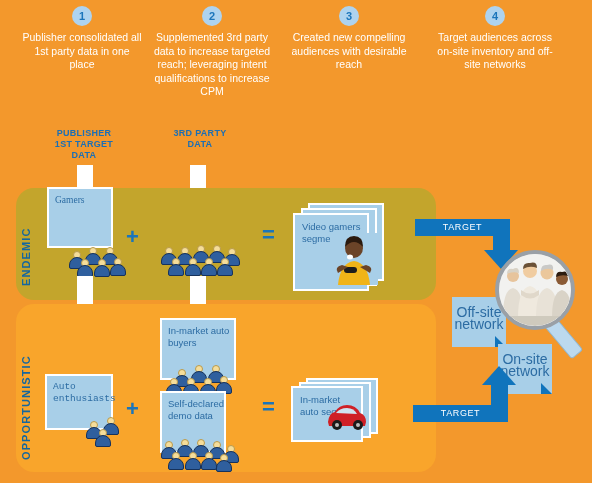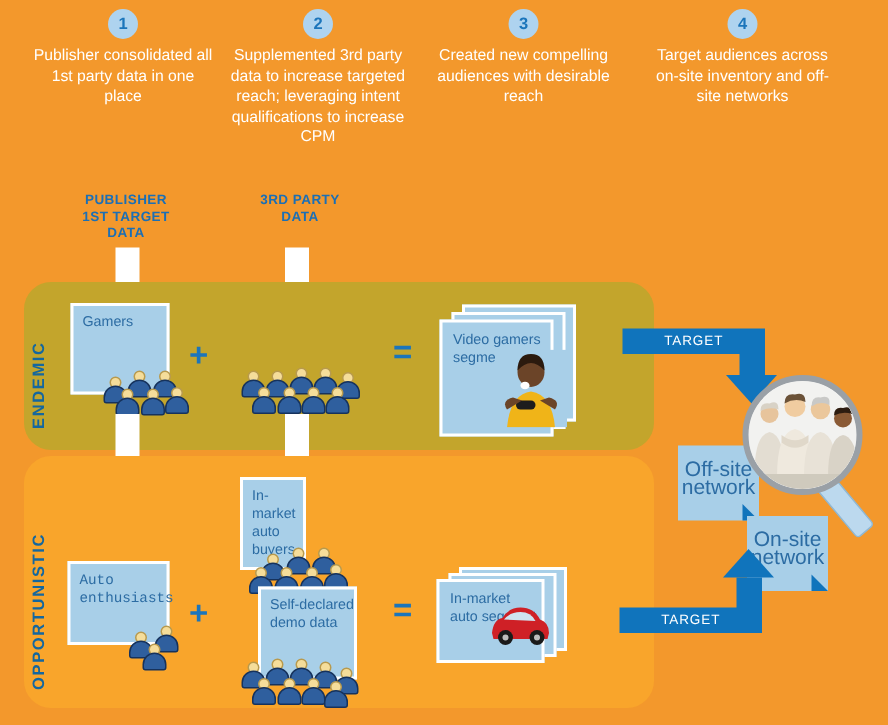--- a/index.html
+++ b/index.html
@@ -160,21 +160,21 @@
     <div class="head" style="top:29px;"></div>
   </div>
   <div class="warrow" style="left:183px;top:165px;width:30px;height:44px;">
     <div class="shaft" style="width:16px;height:29px;"></div>
     <div class="head" style="top:29px;"></div>
   </div>
 
   <div class="band band-endemic" style="left:16px;top:188px;width:420px;height:112px;"></div>
   <div class="band-label" style="left:20px;top:204px;height:82px;">ENDEMIC</div>
 
-  <div class="dbox" style="left:47px;top:202px;width:66px;height:61px;">
+  <div class="dbox" style="left:47px;top:187px;width:66px;height:61px;font-family:Liberation Serif, serif;">
     <div class="t">Gamers</div>
   </div>
   <div class="people" style="left:69px;top:245px;width:62px;height:34px;">
     <div class="person" style="left:0px;top:6px;">
         <div class="head"></div>
         <div class="body"></div>
       </div>
     <div class="person" style="left:16px;top:2px;">
         <div class="head"></div>
         <div class="body"></div>
@@ -265,21 +265,21 @@
     <div class="head" style="top:53px;"></div>
   </div>
   <div class="warrow" style="left:183px;top:276px;width:30px;height:50px;">
     <div class="shaft" style="width:16px;height:35px;"></div>
     <div class="head" style="top:35px;"></div>
   </div>
 
   <div class="band band-opportunistic" style="left:16px;top:304px;width:420px;height:168px;"></div>
   <div class="band-label" style="left:20px;top:340px;height:120px;">OPPORTUNISTIC</div>
 
-  <div class="dbox" style="left:160px;top:318px;width:44px;height:62px;">
+  <div class="dbox" style="left:160px;top:318px;width:76px;height:62px;">
     <div class="t">In-market auto buyers</div>
   </div>
   <div class="people" style="left:166px;top:363px;width:72px;height:34px;">
     <div class="person" style="left:8px;top:6px;">
         <div class="head"></div>
         <div class="body"></div>
       </div>
     <div class="person" style="left:25px;top:2px;">
         <div class="head"></div>
         <div class="body"></div>
@@ -319,21 +319,21 @@
         <div class="body"></div>
       </div>
     <div class="person" style="left:9px;top:14px;">
         <div class="head"></div>
         <div class="body"></div>
       </div>
   </div>
 
   <div class="op" style="left:126px;top:398px;">+</div>
 
-  <div class="dbox" style="left:172px;top:391px;width:66px;height:62px;">
+  <div class="dbox" style="left:160px;top:391px;width:66px;height:62px;">
     <div class="t">Self-declared demo data</div>
   </div>
   <div class="people" style="left:161px;top:437px;width:80px;height:34px;">
     <div class="person" style="left:0px;top:4px;">
         <div class="head"></div>
         <div class="body"></div>
       </div>
     <div class="person" style="left:16px;top:2px;">
         <div class="head"></div>
         <div class="body"></div>

